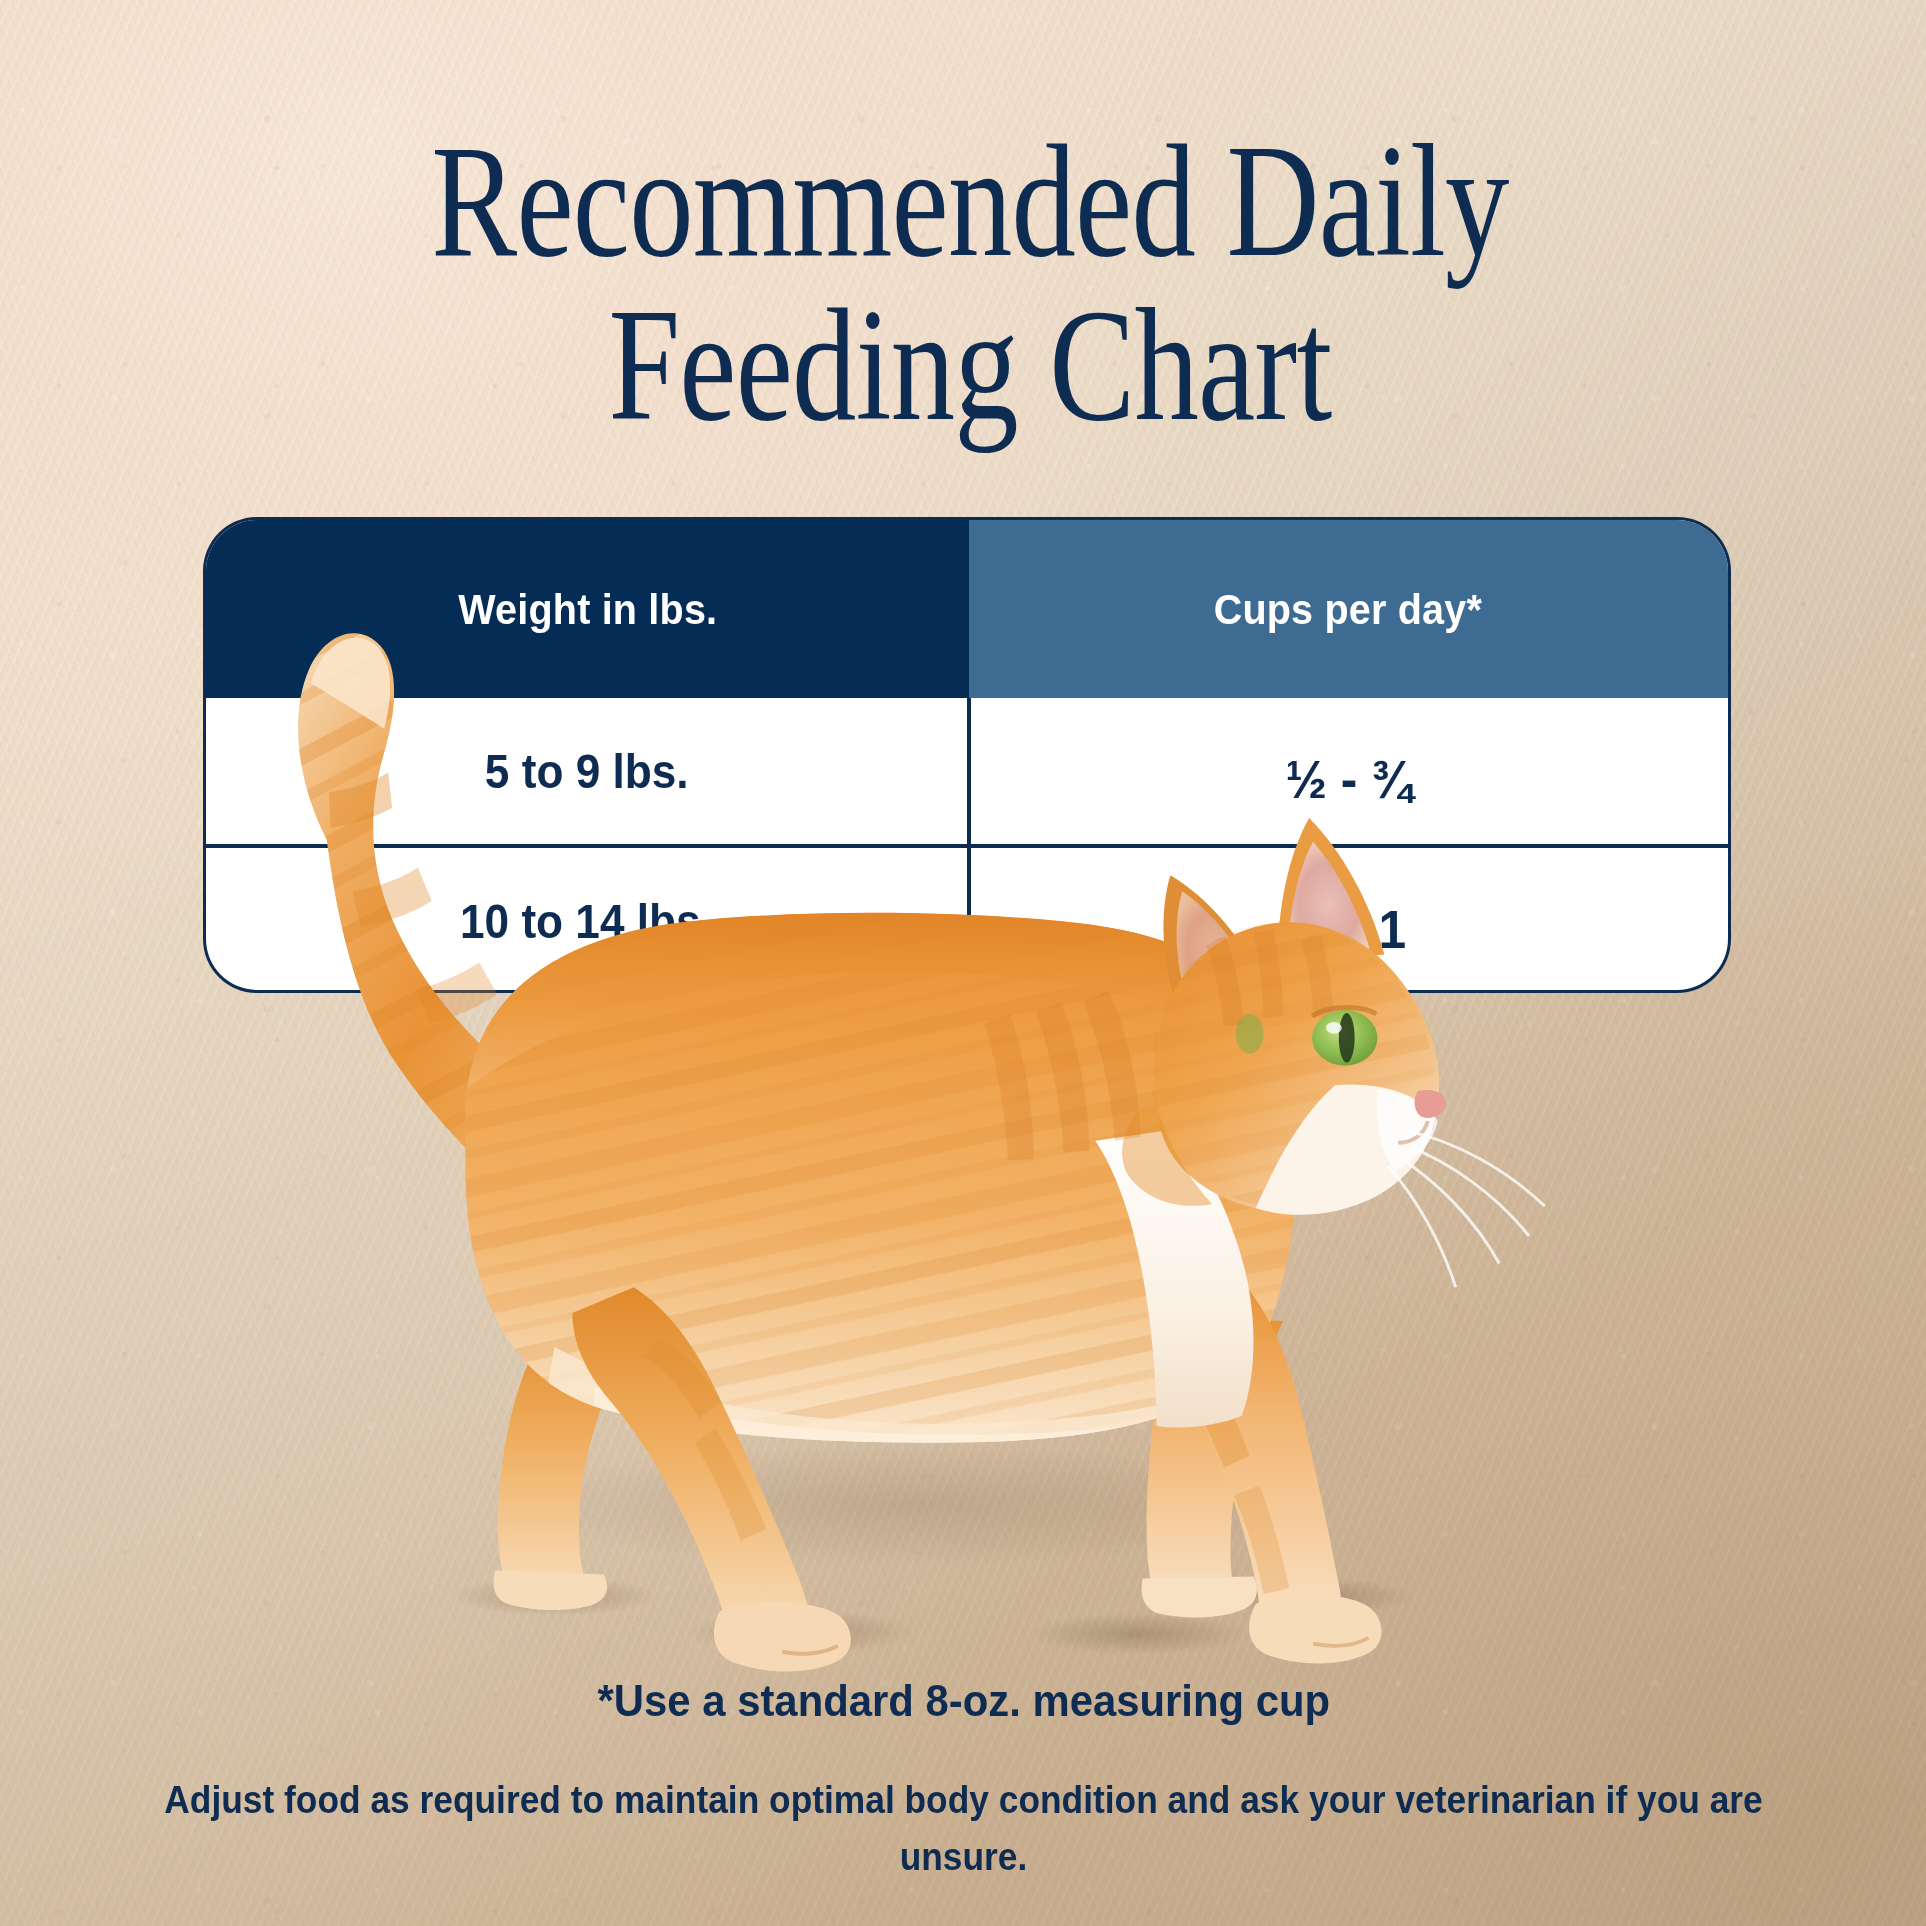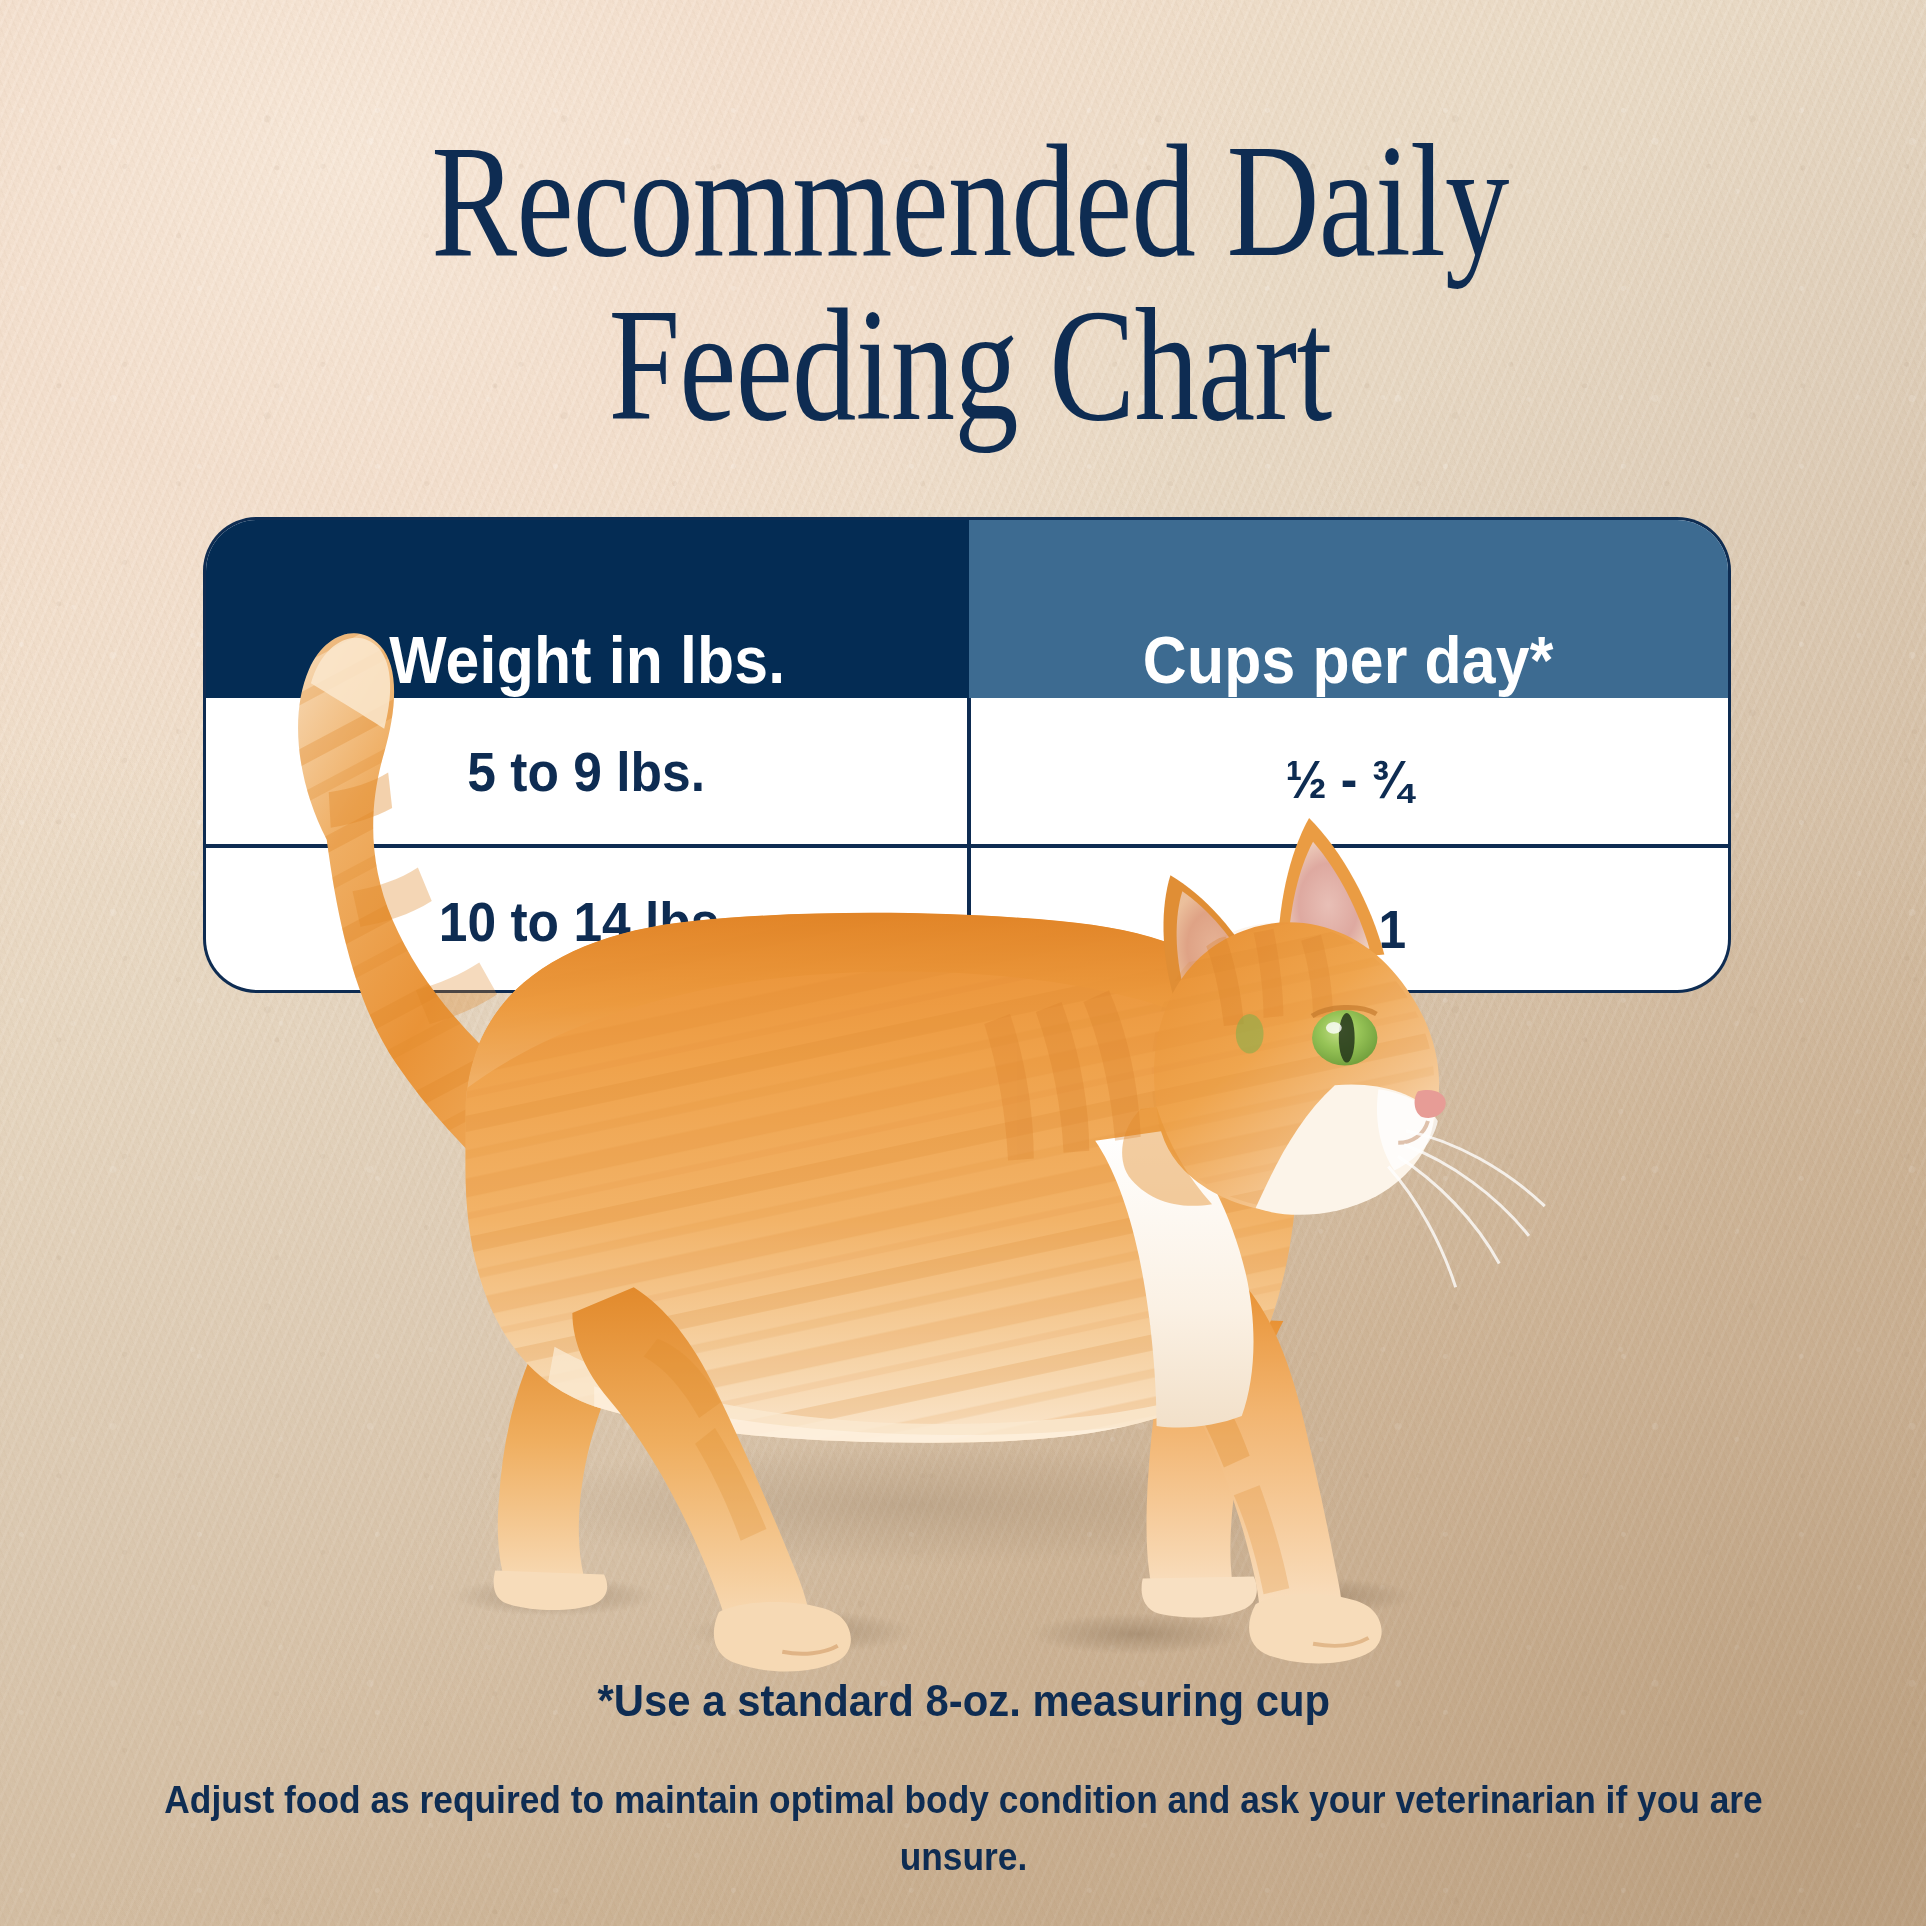--- a/index.html
+++ b/index.html
@@ -81,36 +81,36 @@
     width: 1522px;
     height: 470px;
     border-radius: 51px;
     overflow: hidden;
     background: #ffffff;
     box-shadow: 0 0 0 3px #0E2C52;
     z-index: 3;
   }
   .thead { display: flex; height: 178px; }
   .th {
-    display: flex; align-items: flex-end; justify-content: center;
+    display: flex; align-items: center; justify-content: center;
     color: #ffffff;
-    font-size: 66px;
+    font-size: 43px;
     font-weight: 700;
     letter-spacing: 0.2px;
   }
   .th-weight { width: 50.1%; background: #042C54; }
   .th-cups   { width: 49.9%; background: #3D6B91; }
   .th span { display: inline-block; transform: scaleX(.92); }
 
   .trow { display: flex; height: 146px; background: transparent; }
   .trow + .trow { border-top: 4px solid #0E2C52; }
   .td {
     display: flex; align-items: center; justify-content: center;
     color: #0E2C52;
-    font-size: 56px;
+    font-size: 48px;
     font-weight: 700;
     position: relative;
   }
   .td-weight { width: 50.1%; border-right: 4px solid #0E2C52; }
   .td-cups   { width: 49.9%; font-size: 54px; margin-top: 16px; }
   .td span { display: inline-block; transform: scaleX(.92); }
 
   
   #cat-layer {
     position: absolute;

